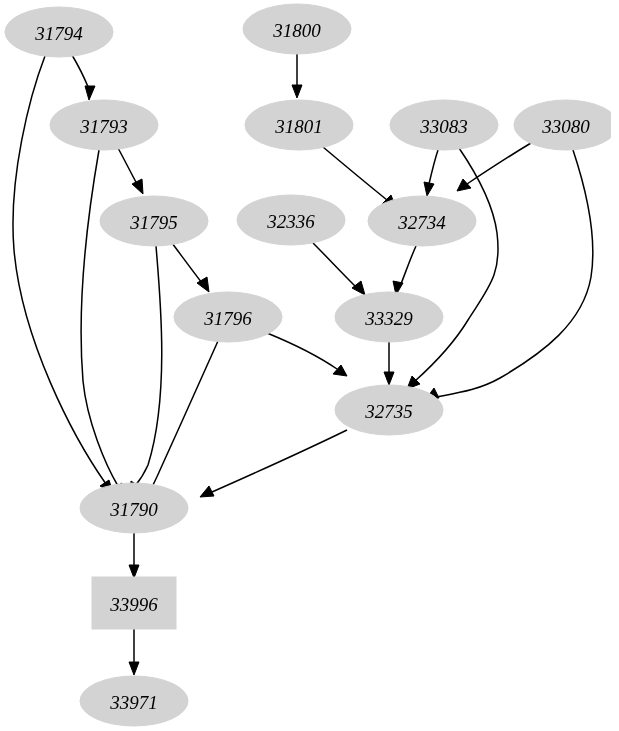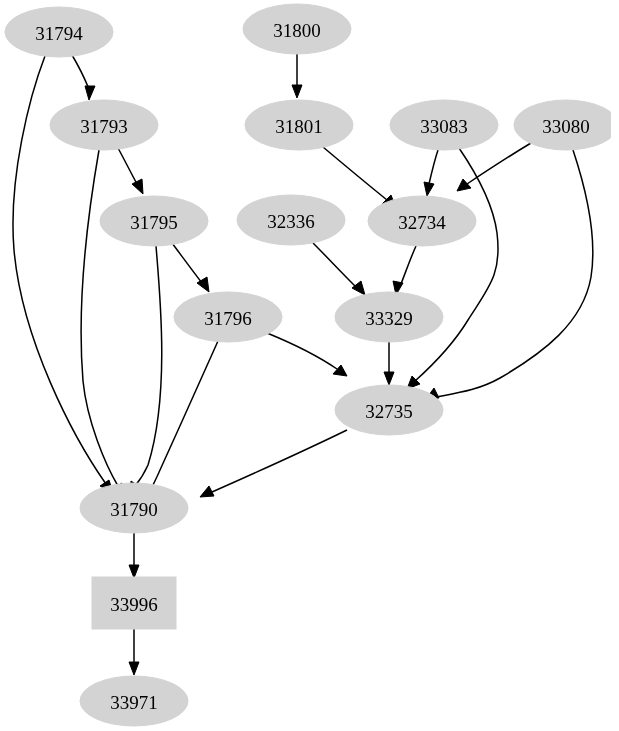--- a/index.html
+++ b/index.html
@@ -9,20 +9,21 @@
   }
   body {
     font-family: "Liberation Serif", "DejaVu Serif", serif;
   }
   #graph-canvas {
     position: relative;
     width: 611px;
     height: 731px;
     background: #ffffff;
     overflow: hidden;
+    font-style: italic;
   }
   #graph-svg {
     position: absolute;
     left: 0;
     top: 0;
     width: 619px;
     height: 731px;
   }
   .node-shape {
     fill: #d3d3d3;

